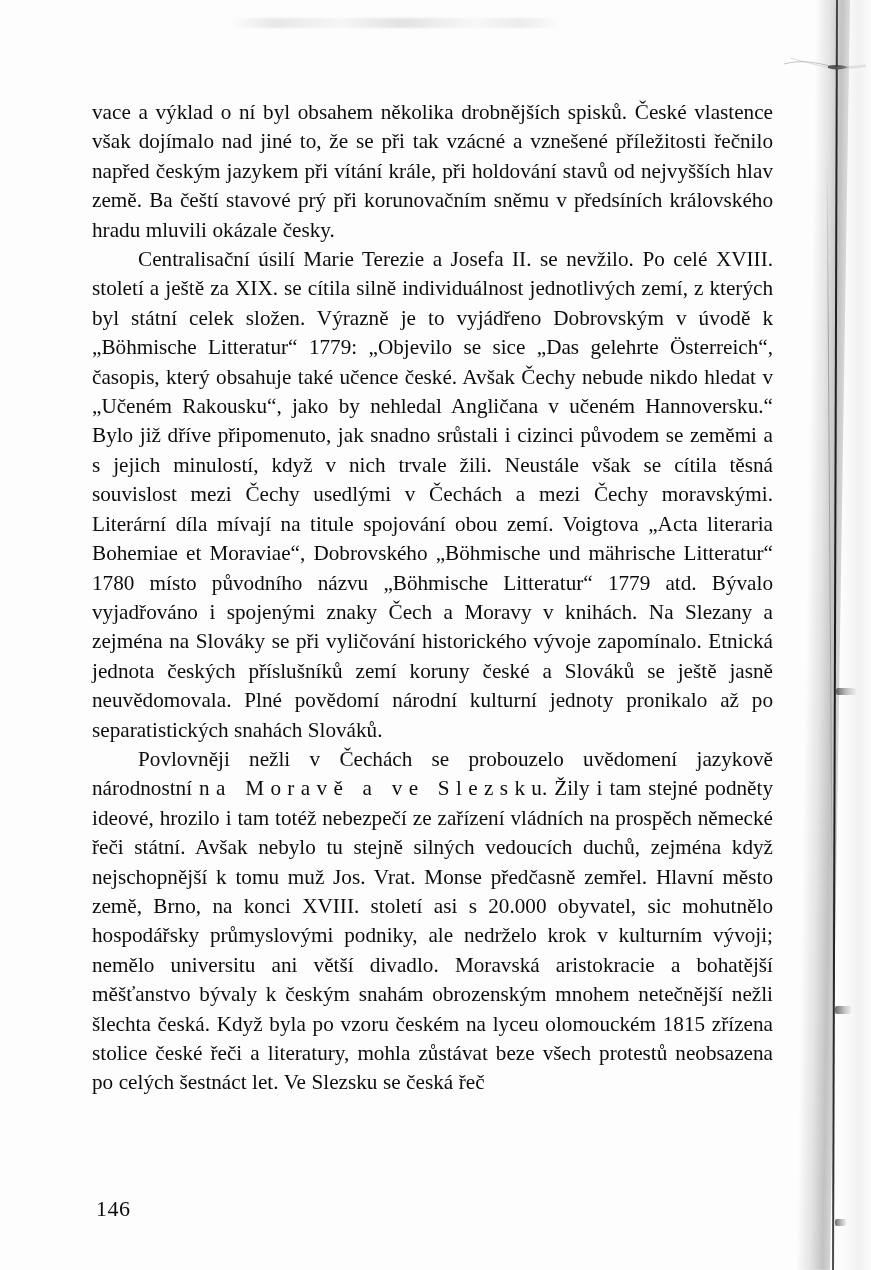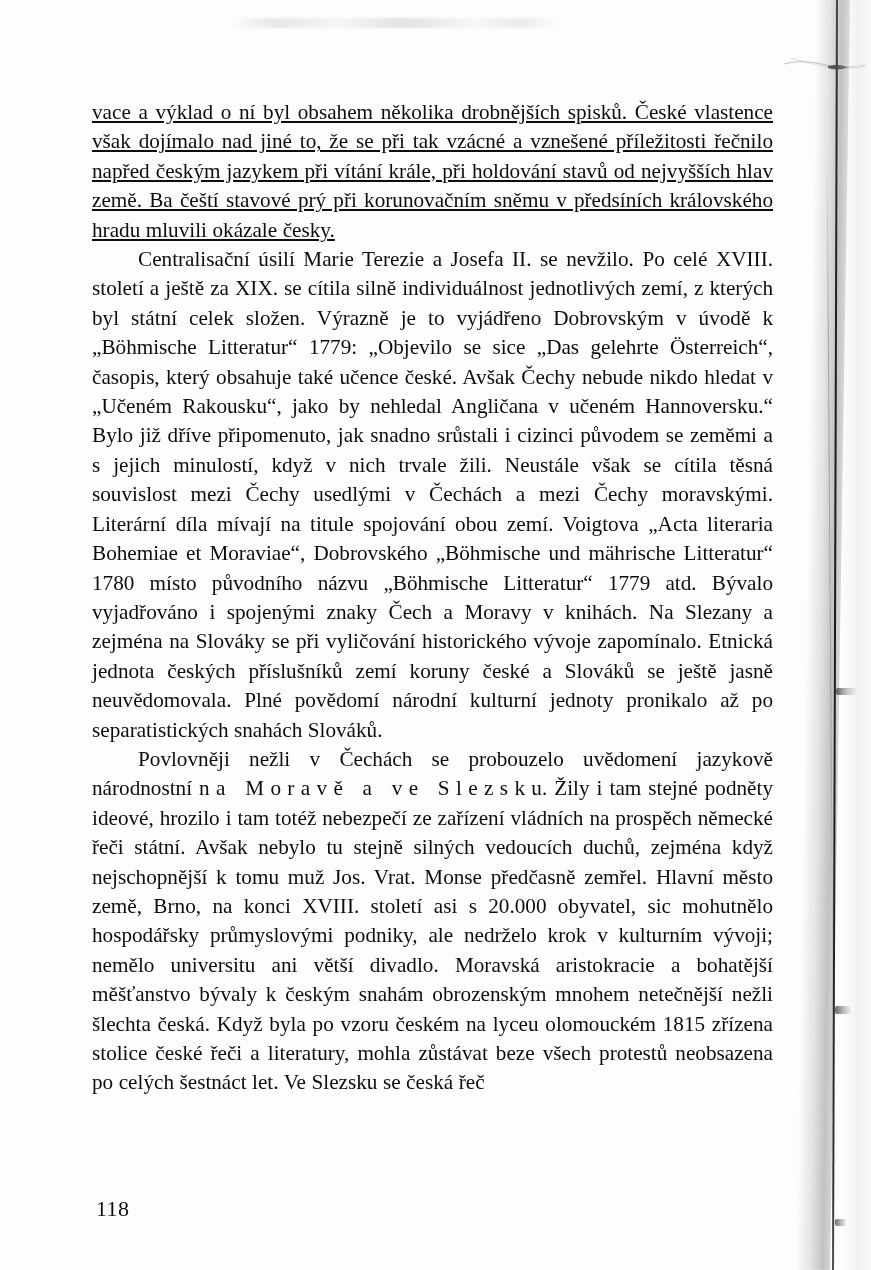--- a/index.html
+++ b/index.html
@@ -68,21 +68,21 @@
     text-align-last: left;
     -webkit-hyphens: none;
     hyphens: none;
     word-spacing: .01em;
   }
 
   .text-column p {
     margin: 0;
     text-indent: 46px;
   }
-  .text-column p.no-indent { text-indent: 0; text-decoration: underline; }
+  .text-column p.no-indent { text-indent: 0; }
 
   
   .spaced {
     letter-spacing: .30em;
     margin-right: -.30em;
     margin-top: 16px;
   }
 
   
   .folio {
@@ -191,21 +191,21 @@
 
   <div class="paper-grain"></div>
   <div class="top-smudge"></div>
 
   <div class="text-column" id="body-text">
       <p class="no-indent">vace a výklad o ní byl obsahem několika drobnějších spisků. České vlastence však dojímalo nad jiné to, že se při tak vzácné a vznešené příležitosti řečnilo napřed českým jazykem při vítání krále, při holdování stavů od nejvyšších hlav země. Ba čeští stavové prý při korunovačním sněmu v předsíních královského hradu mluvili okázale česky.</p>
       <p>Centralisační úsilí Marie Terezie a Josefa II. se nevžilo. Po celé XVIII. století a ještě za XIX. se cítila silně individuálnost jednotlivých zemí, z kterých byl státní celek složen. Výrazně je to vyjádřeno Dobrovským v úvodě k „Böhmische Litteratur“ 1779: „Objevilo se sice „Das gelehrte Österreich“, časopis, který obsahuje také učence české. Avšak Čechy nebude nikdo hledat v „Učeném Rakousku“, jako by nehledal Angličana v učeném Hannoversku.“ Bylo již dříve připomenuto, jak snadno srůstali i cizinci původem se zeměmi a s jejich minulostí, když v nich trvale žili. Neustále však se cítila těsná souvislost mezi Čechy usedlými v Čechách a mezi Čechy moravskými. Literární díla mívají na titule spojování obou zemí. Voigtova „Acta literaria Bohemiae et Moraviae“, Dobrovského „Böhmische und mährische Litteratur“ 1780 místo původního názvu „Böhmische Litteratur“ 1779 atd. Bývalo vyjadřováno i spojenými znaky Čech a Moravy v knihách. Na Slezany a zejména na Slováky se při vyličování historického vývoje zapomínalo. Etnická jednota českých příslušníků zemí koruny české a Slováků se ještě jasně neuvědomovala. Plné povědomí národní kulturní jednoty pronikalo až po separatistických snahách Slováků.</p>
       <p>Povlovněji nežli v Čechách se probouzelo uvědomení jazykově národnostní <span class="spaced">na Moravě a ve Slezsku</span>. Žily i tam stejné podněty ideové, hrozilo i tam totéž nebezpečí ze zařízení vládních na prospěch německé řeči státní. Avšak nebylo tu stejně silných vedoucích duchů, zejména když nejschopnější k tomu muž Jos. Vrat. Monse předčasně zemřel. Hlavní město země, Brno, na konci XVIII. století asi s 20.000 obyvatel, sic mohutnělo hospodářsky průmyslovými podniky, ale nedrželo krok v kulturním vývoji; nemělo universitu ani větší divadlo. Moravská aristokracie a bohatější měšťanstvo bývaly k českým snahám obrozenským mnohem netečnější nežli šlechta česká. Když byla po vzoru českém na lyceu olomouckém 1815 zřízena stolice české řeči a literatury, mohla zůstávat beze všech protestů neobsazena po celých šestnáct let. Ve Slezsku se česká řeč</p>
     </div>
 
-  <div class="folio">118</div>
+  <div class="folio">146</div>
 
   <div class="gutter">
     <div class="gutter-band"></div>
     <div class="gutter-hair"></div>
     <div class="gutter-line"></div>
 
     <svg class="tear-wisp" viewBox="0 0 82 24">
       <path d="M0 10 C 18 5, 34 9, 50 13 C 60 15, 70 14, 82 12" fill="none" stroke="#8e8e8e" stroke-width="0.7" opacity="0.75"></path>
       <path d="M6 4 C 22 8, 38 13, 54 15" fill="none" stroke="#a8a8a8" stroke-width="0.6" opacity="0.6"></path>
       <path d="M44 12 C 50 10, 58 11, 64 13 C 58 16, 49 16, 44 14 Z" fill="#3a3a3a" opacity="0.8"></path>

